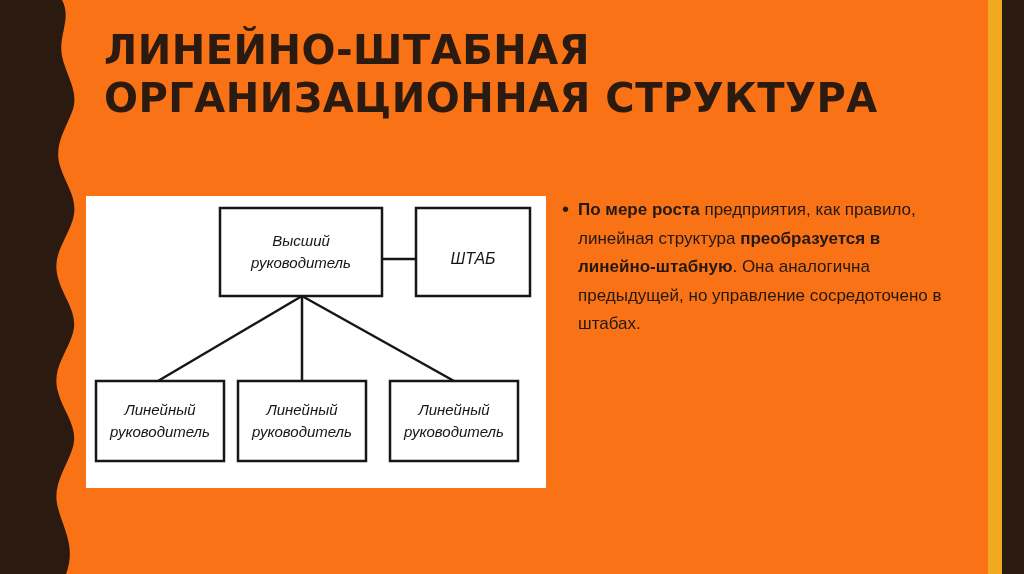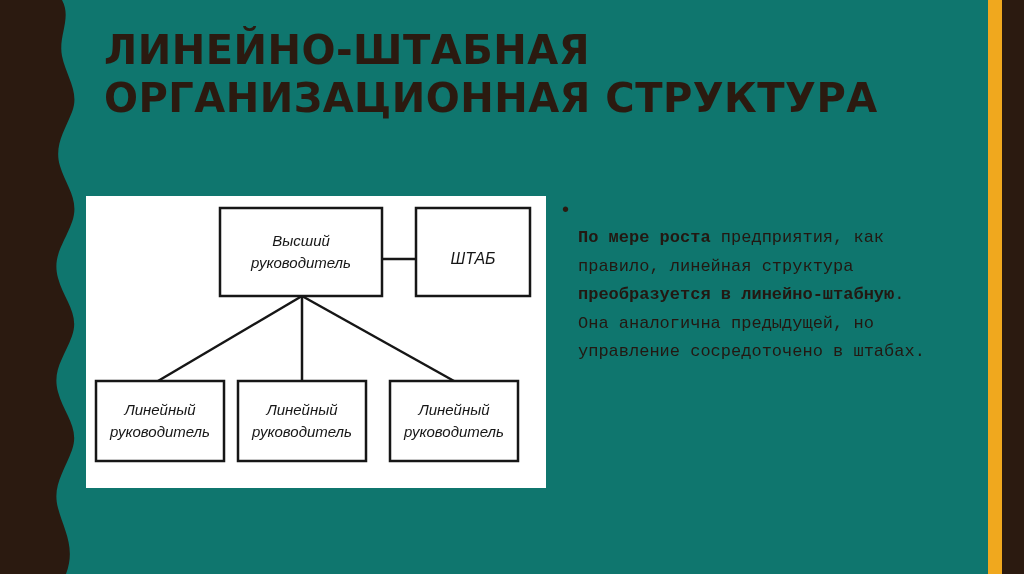--- a/index.html
+++ b/index.html
@@ -10,21 +10,21 @@
     width: 1024px;
     height: 574px;
     background: #f2f2f2;
     font-family: "Liberation Sans", sans-serif;
     overflow: hidden;
   }
   .slide {
     position: relative;
     width: 1024px;
     height: 574px;
-    background: #0f766e;
+    background: #f97316;
     overflow: hidden;
   }
   
   .left-band {
     position: absolute;
     left: 0;
     top: 0;
     width: 92px;
     height: 574px;
   }
@@ -98,25 +98,24 @@
   .bullet-dot {
     width: 16px;
     flex: 0 0 16px;
     color: #2b1a10;
     font-size: 20px;
     line-height: 28px;
     margin-top: -1px;
   }
   .bullet-text {
     flex: 1 1 auto;
-    font-family: Liberation Mono, monospace;
+    font-family: Liberation Sans, sans-serif;
     font-size: 17px;
     line-height: 28.5px;
     color: #231812;
-    margin-top: 28px;
   }
   .bullet-text b {
     font-weight: bold;
   }
 </style>
 </head>
 <body>
 
 <div class="slide">
 

